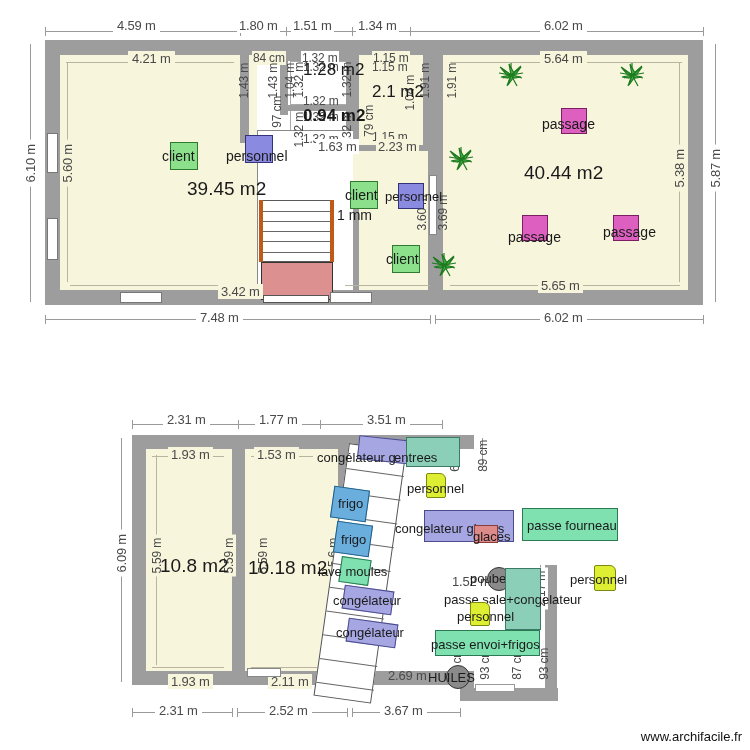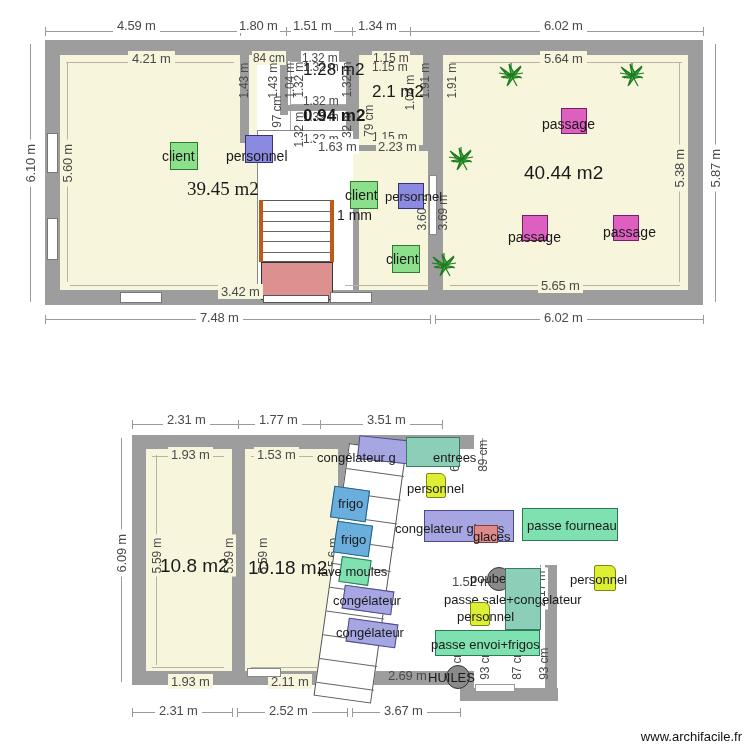--- a/index.html
+++ b/index.html
@@ -174,21 +174,21 @@
 
     <div class="ln lnh" style="left:45px;top:319px;width:385px;"></div>
     <div class="ln lnv" style="left:45px;top:315px;height:9px;"></div>
     <div class="ln lnv" style="left:430px;top:315px;height:9px;"></div>
     <div class="dim" style="left:196px;top:310px;background:#fff;padding:0 4px;">7.48 m</div>
     <div class="ln lnh" style="left:435px;top:319px;width:268px;"></div>
     <div class="ln lnv" style="left:435px;top:315px;height:9px;"></div>
     <div class="ln lnv" style="left:703px;top:315px;height:9px;"></div>
     <div class="dim" style="left:540px;top:310px;background:#fff;padding:0 4px;">6.02 m</div>
 
-    <div class="area" style="left:187px;top:178px;font-family:Liberation Serif, serif;">39.45 m2</div>
+    <div class="area" style="left:187px;top:178px;">39.45 m2</div>
     <div class="area" style="left:524px;top:162px;">40.44 m2</div>
     <div class="area sm" style="left:303px;top:60px;">1.28 m2</div>
     <div class="area sm" style="left:303px;top:106px;font-weight:bold;">0.94 m2</div>
     <div class="area sm" style="left:372px;top:82px;">2.1 m2</div>
     <div class="lbl" style="left:337px;top:207px;">1 mm</div>
 
     <div class="box b-green" style="left:170px;top:142px;width:28px;height:28px;"></div>
     <div class="lbl" style="left:162px;top:148px;">client</div>
 
     <div class="box b-blue" style="left:245px;top:135px;width:28px;height:28px;"></div>
@@ -331,21 +331,21 @@
       <div class="stair-step" style="left:0;top:168px;width:58px;"></div>
       <div class="stair-step" style="left:0;top:192px;width:58px;"></div>
       <div class="stair-step" style="left:0;top:216px;width:58px;"></div>
       <div class="stair-step" style="left:0;top:240px;width:58px;"></div>
     </div>
 
     <div class="box b-periw" style="left:358px;top:438px;width:56px;height:24px;transform:rotate(6deg);"></div>
     <div class="lbl s" style="left:317px;top:450px;">congélateur g</div>
 
     <div class="box b-teal" style="left:406px;top:437px;width:54px;height:30px;"></div>
-    <div class="lbl s" style="left:433px;top:450px;">entrees</div>
+    <div class="lbl s" style="left:394px;top:450px;">entrees</div>
 
     <div class="box b-yellow" style="left:426px;top:473px;width:20px;height:25px;border-radius:2px 6px 2px 2px;"></div>
     <div class="lbl s" style="left:407px;top:481px;">personnel</div>
 
     <div class="box b-lblue" style="left:332px;top:488px;width:36px;height:32px;transform:rotate(8deg);"></div>
     <div class="lbl s" style="left:338px;top:496px;">frigo</div>
 
     <div class="box b-lblue" style="left:335px;top:523px;width:36px;height:32px;transform:rotate(8deg);"></div>
     <div class="lbl s" style="left:341px;top:532px;">frigo</div>
 

